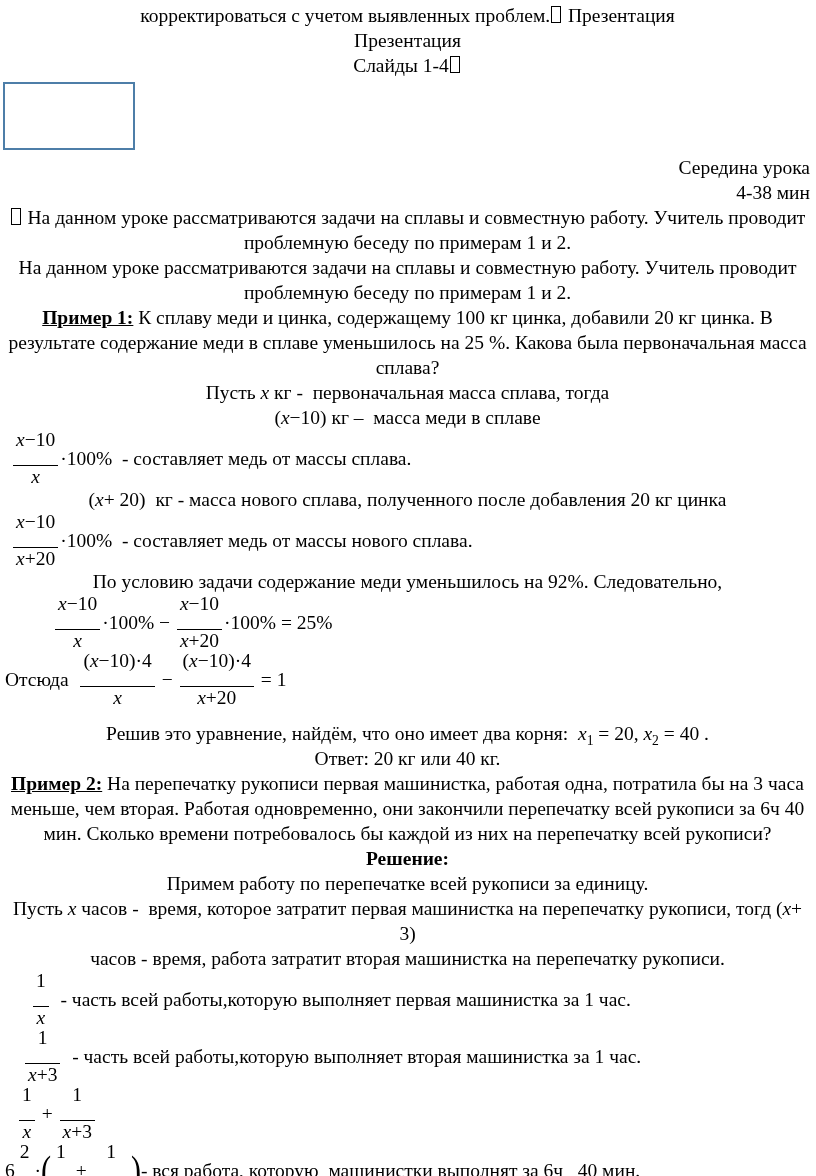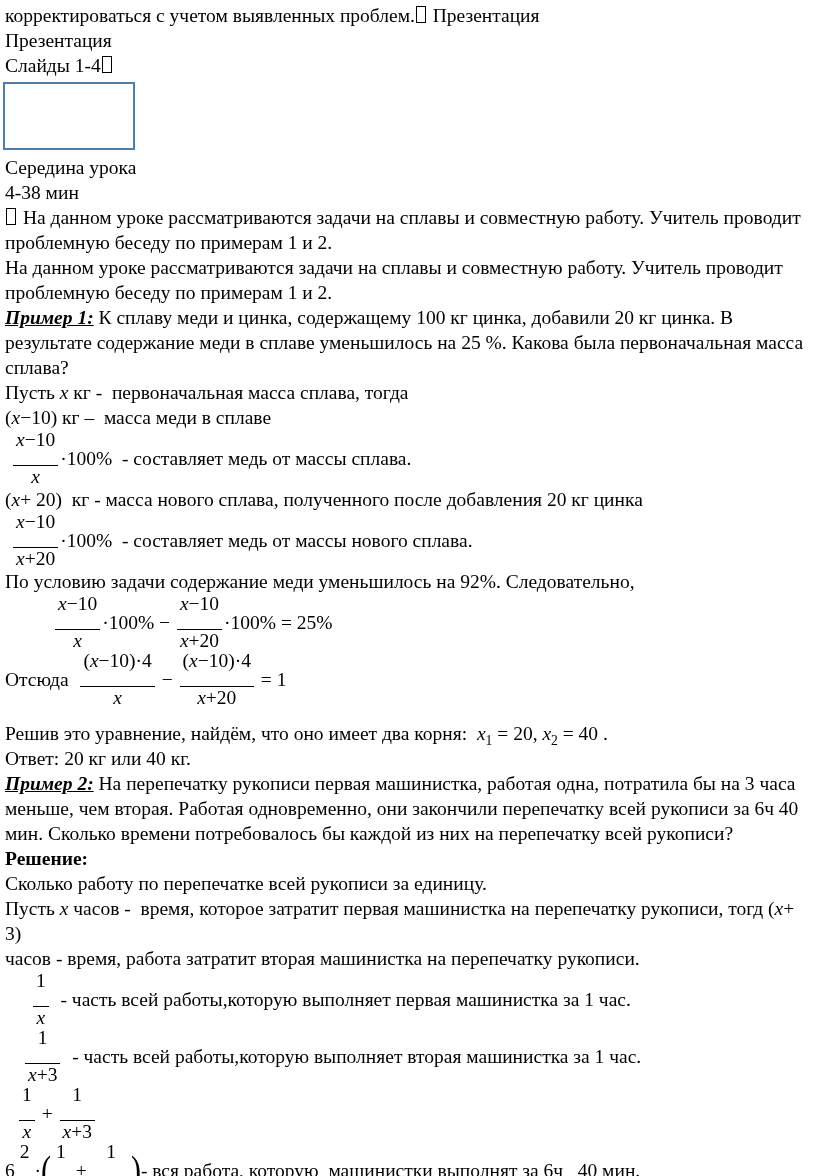--- a/index.html
+++ b/index.html
@@ -2,23 +2,23 @@
 <html><head>
 <meta charset="utf-8">
 <style>
   html,body{margin:0;padding:0;background:#fff;}
   body{
     width:816px;height:1176px;overflow:hidden;color:#000;
     font-family:"Liberation Serif","DejaVu Serif",serif;
     font-size:19.5px;line-height:25px;
   }
   .page{padding:3px 6px 0 5px;}
-  p,.line{margin:0;white-space:pre-wrap;}
-  .center{text-align:left;}
-  b.ul{text-decoration:underline;font-style:italic;}
+  p,.line{margin:0;white-space:pre-wrap;text-align:center;}
+  .center{text-align:right;}
+  b.ul{text-decoration:underline;}
   .tofu{
     display:inline-block;width:8px;height:15px;
     border:1.3px solid #000;vertical-align:-1px;margin:0 2px 0 1px;
   }
   .slidebox{
     width:128px;height:64px;border:2px solid #4d7ea8;
     margin:4px 0 5px -2px;background:#fff;
   }
   .mrow{display:flex;align-items:center;white-space:pre-wrap;}
   .frac{
@@ -93,21 +93,21 @@
     <span> − </span>
     <span class="frac"><span class="num"><span>(</span><i>x</i><span>−10)·4</span></span><span class="den"><i>x</i><span>+20</span></span></span>
     <span> = 1</span>
   </div>
 
   <p class="mt2"><span>Решив это уравнение, найдём, что оно имеет два корня:  </span><i>x</i><sub>1</sub><span> = 20, </span><i>x</i><sub>2</sub><span> = 40</span><span> .</span></p>
   <p>Ответ: 20 кг или 40 кг.</p>
 
   <p><b class="ul">Пример 2:</b><span> На перепечатку рукописи первая машинистка, работая одна, потратила бы на 3 часа меньше, чем вторая. Работая одновременно, они закончили перепечатку всей рукописи за 6ч 40 мин. Сколько времени потребовалось бы каждой из них на перепечатку всей рукописи?</span></p>
   <p><b>Решение:</b></p>
-  <p>Сколько работу по перепечатке всей рукописи за единицу.</p>
+  <p>Примем работу по перепечатке всей рукописи за единицу.</p>
   <p><span>Пусть </span><i>x</i><span> часов -  время, которое затратит первая машинистка на перепечатку рукописи, тогд </span><span>(</span><i>x</i><span>+ 3)</span></p>
   <p>часов - время, работа затратит вторая машинистка на перепечатку рукописи.</p>
 
   <div class="mrow ind26">
     <span class="frac"><span class="num"><span>1</span></span><span class="den"><i>x</i></span></span>
     <span>  - часть всей работы,которую выполняет первая машинистка за 1 час.</span>
   </div>
 
   <div class="mrow ind18">
     <span class="frac"><span class="num"><span>1</span></span><span class="den"><i>x</i><span>+3</span></span></span>

